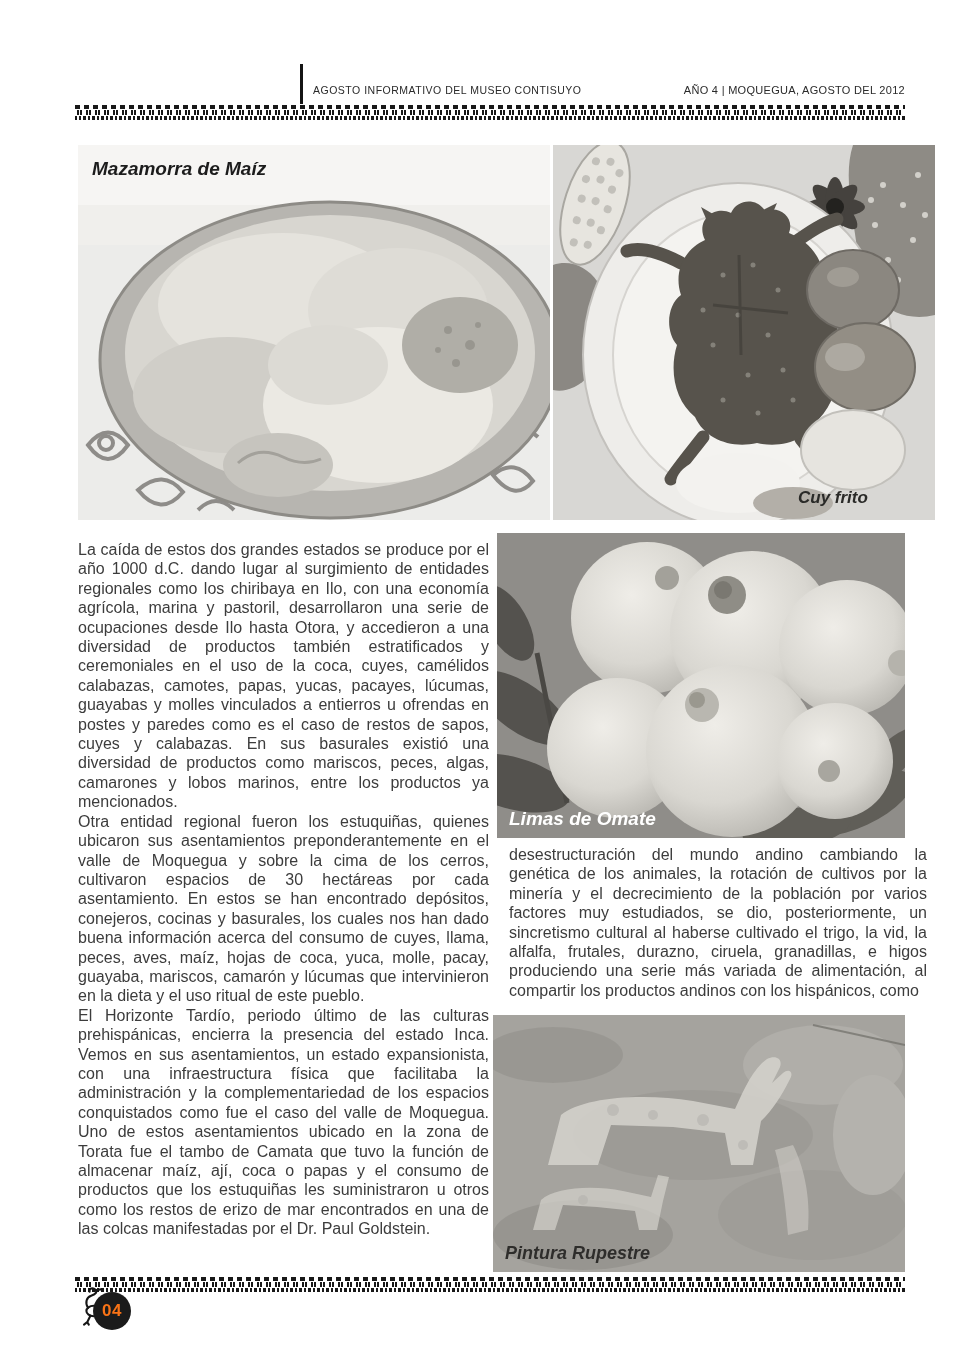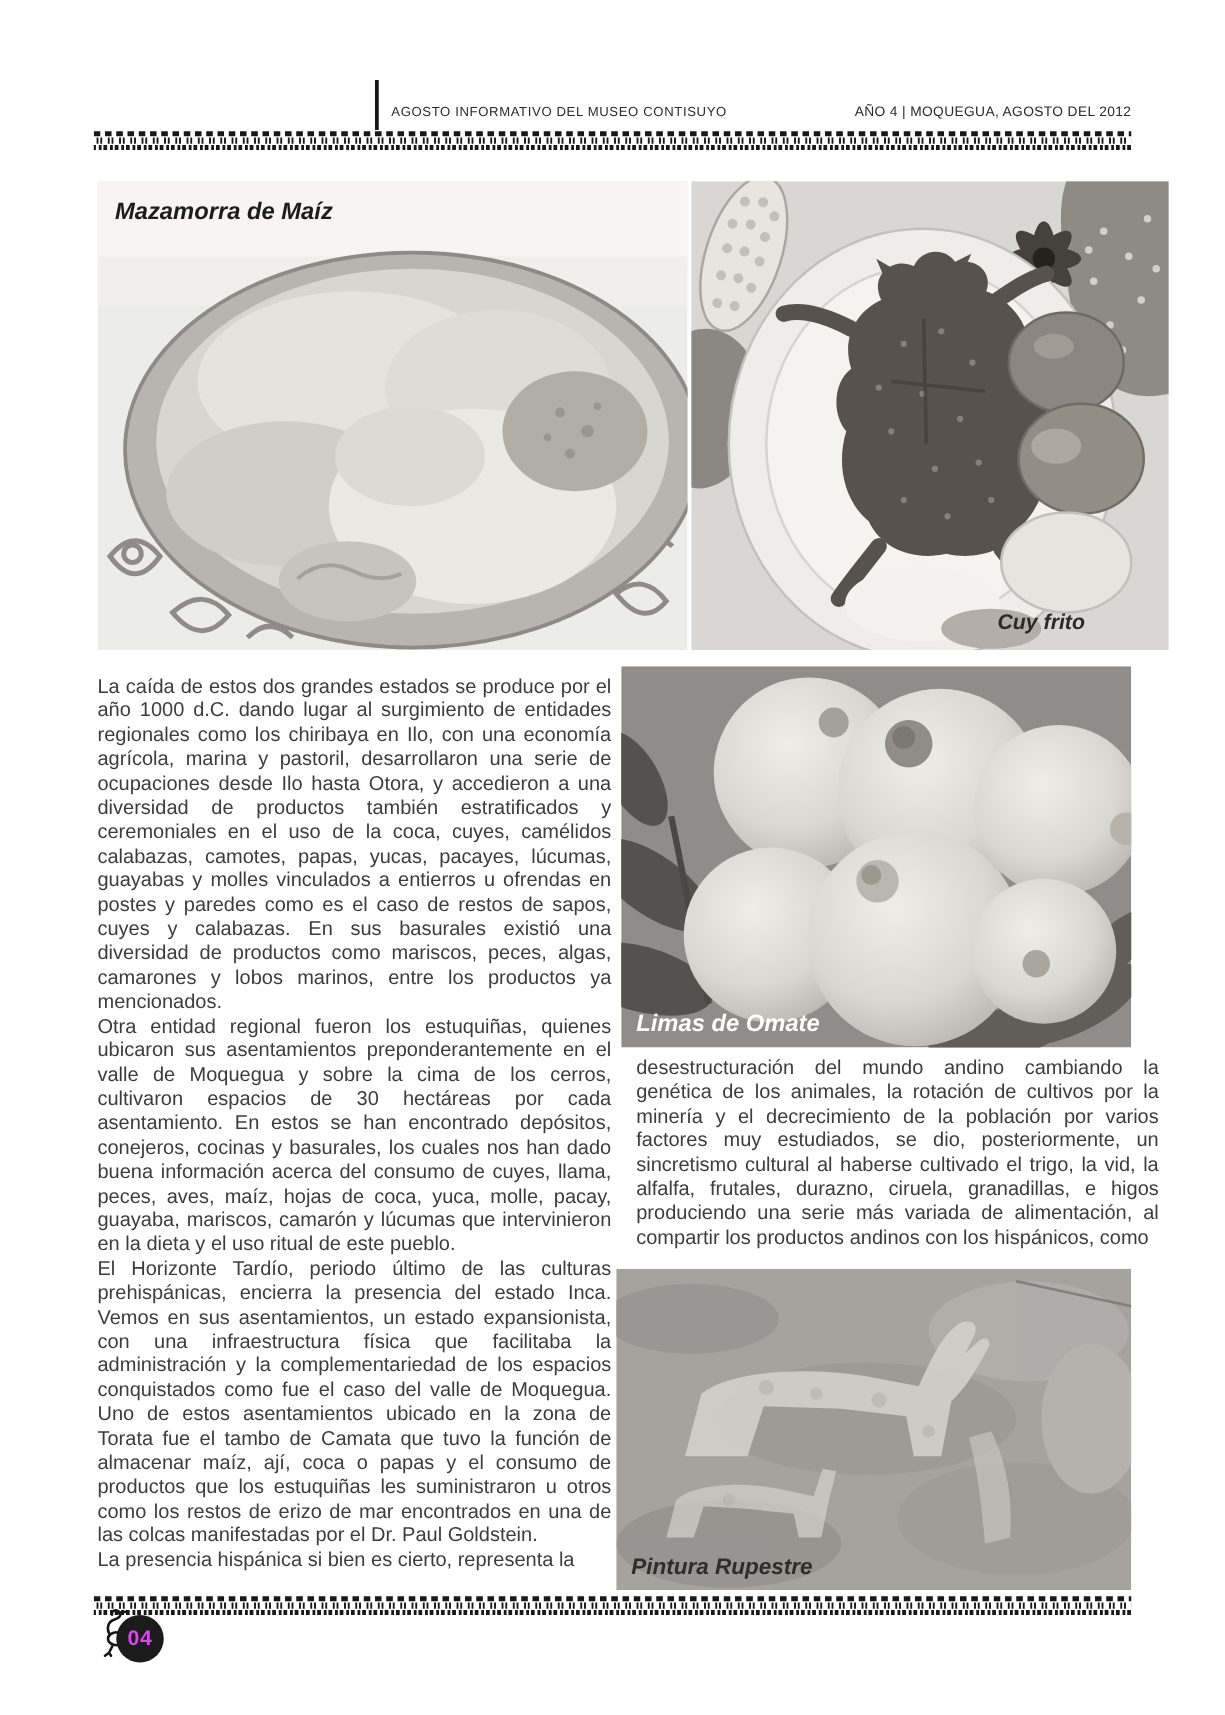--- a/index.html
+++ b/index.html
@@ -44,21 +44,21 @@
   .col p{margin:0;}
   .col-left{left:78px;top:527px;width:411px;margin-top:13px;}
   .col-right{left:509px;top:845px;width:418px;}
   
   .footer-badge{position:absolute;left:76px;top:1284px;width:70px;height:52px;}
   .footer-bird{position:absolute;left:0;top:0;width:32px;height:46px;}
   .page-circle{
     position:absolute;left:17px;top:8px;width:38px;height:38px;border-radius:50%;
     background:#1b1b1b;display:flex;align-items:center;justify-content:center;
   }
-  .page-num{color:#d946ef;font-size:17px;font-weight:700;font-family:"Liberation Sans",sans-serif;letter-spacing:.5px;}
+  .page-num{color:#f97316;font-size:17px;font-weight:700;font-family:"Liberation Sans",sans-serif;letter-spacing:.5px;}
 </style>
 </head>
 <body>
 
 <div id="page">
 
   <div class="masthead-sep"></div>
   <div class="masthead-sub">AGOSTO INFORMATIVO DEL MUSEO CONTISUYO</div>
   <div class="issue-info">AÑO 4 | MOQUEGUA, AGOSTO DEL 2012</div>
 
@@ -260,21 +260,20 @@
       </g>
       <path d="M320 10 L412 30" stroke="#6f6d68" stroke-width="2" opacity="0.7" fill="none"></path>
       <text x="12" y="244" class="caption-sans" font-size="18" fill="#2e2d2b">Pintura Rupestre</text>
     </svg>
   </figure>
 
   <div class="col col-left">
     <p>La caída de estos dos grandes estados se produce por el año 1000 d.C. dando lugar al surgimiento de entidades regionales como los chiribaya en Ilo, con una economía agrícola, marina y pastoril, desarrollaron una serie de ocupaciones desde Ilo hasta Otora, y accedieron a una diversidad de productos también estratificados y ceremoniales en el uso de la coca, cuyes, camélidos calabazas, camotes, papas, yucas, pacayes, lúcumas, guayabas y molles vinculados a entierros u ofrendas en postes y paredes como es el caso de restos de sapos, cuyes y calabazas. En sus basurales existió una diversidad de productos como mariscos, peces, algas, camarones y lobos marinos, entre los productos ya mencionados.</p>
     <p>Otra entidad regional fueron los estuquiñas, quienes ubicaron sus asentamientos preponderantemente en el valle de Moquegua y sobre la cima de los cerros, cultivaron espacios de 30 hectáreas por cada asentamiento. En estos se han encontrado depósitos, conejeros, cocinas y basurales, los cuales nos han dado buena información acerca del consumo de cuyes, llama, peces, aves, maíz, hojas de coca, yuca, molle, pacay, guayaba, mariscos, camarón y lúcumas que intervinieron en la dieta y el uso ritual de este pueblo.</p>
     <p>El Horizonte Tardío, periodo último de las culturas prehispánicas, encierra la presencia del estado Inca. Vemos en sus asentamientos, un estado expansionista, con una infraestructura física que facilitaba la administración y la complementariedad de los espacios conquistados como fue el caso del valle de Moquegua. Uno de estos asentamientos ubicado en la zona de Torata fue el tambo de Camata que tuvo la función de almacenar maíz, ají, coca o papas y el consumo de productos que los estuquiñas les suministraron u otros como los restos de erizo de mar encontrados en una de las colcas manifestadas por el Dr. Paul Goldstein.</p>
-    <p>La presencia hispánica si bien es cierto, representa la</p>
   </div>
   <div class="col col-right">
     <p>desestructuración del mundo andino cambiando la genética de los animales, la rotación de cultivos por la minería y el decrecimiento de la población por varios factores muy estudiados, se dio, posteriormente, un sincretismo cultural al haberse cultivado el trigo, la vid, la alfalfa, frutales, durazno, ciruela, granadillas, e higos produciendo una serie más variada de alimentación, al compartir los productos andinos con los hispánicos, como</p>
   </div>
 
   <div class="andean-band band-bottom"></div>
   <div class="footer-badge">
     <svg class="footer-bird" viewBox="0 0 40 50">
       <g fill="none" stroke="#161616" stroke-width="2.6" stroke-linecap="round" stroke-linejoin="round">
         <ellipse cx="22" cy="30" rx="9" ry="6.5"></ellipse>

